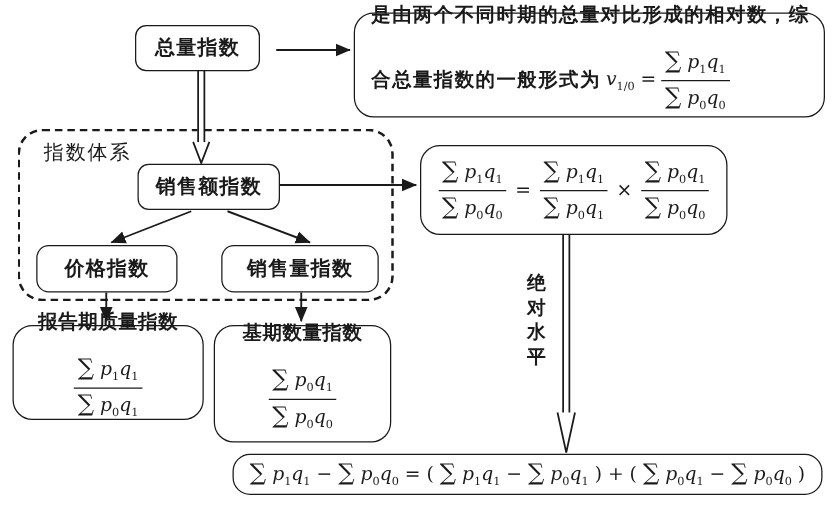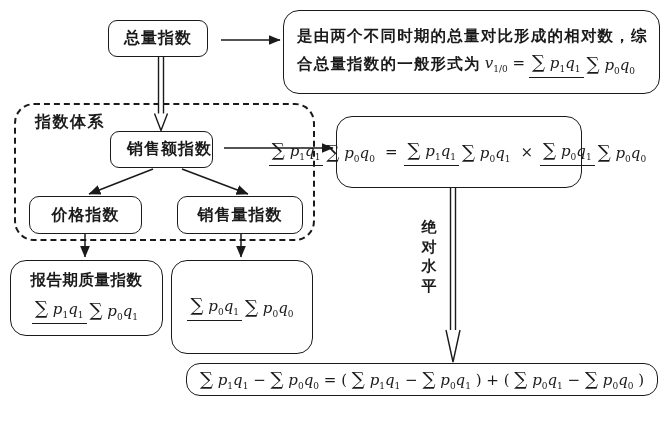--- a/index.html
+++ b/index.html
@@ -6,34 +6,34 @@
   .stage{
     position:relative;width:670px;height:424px;background:#ffffff;
     font-family:"Liberation Sans",sans-serif;color:#1a1a1a;overflow:hidden;
   }
   
   .gbox{
     position:absolute;left:14px;top:103px;width:301px;height:138px;
     border:2.4px dashed #1a1a1a;border-radius:20px;box-sizing:border-box;z-index:1;
   }
   .glabel{
-    position:absolute;left:19px;top:7px;font-weight:700;font-size:16px;
+    position:absolute;left:19px;top:7px;font-weight:400;font-size:16px;
     letter-spacing:1.5px;white-space:nowrap;
   }
   
   .arrows{position:absolute;left:0;top:0;z-index:2;pointer-events:none;}
   
   .node{
     position:absolute;background:#fff;border:1.5px solid #1a1a1a;
     display:flex;align-items:center;justify-content:center;
     box-sizing:border-box;z-index:3;
   }
   .cnlabel{font-weight:700;letter-spacing:1px;white-space:nowrap;}
   .b-total{left:108px;top:20px;width:100px;height:37px;border-radius:9px;font-size:16px;}
-  .b-sales{left:110px;top:131px;width:103px;height:37px;border-radius:9px;font-size:16px;justify-content:flex-end;}
+  .b-sales{left:110px;top:131px;width:114px;height:37px;border-radius:9px;font-size:16px;}
   .b-price{left:29px;top:196px;width:113px;height:38px;border-radius:10px;font-size:16px;}
   .b-volume{left:177px;top:196px;width:126px;height:38px;border-radius:10px;font-size:16px;}
   .b-def{
     left:283px;top:10px;width:377px;height:84px;border-radius:16px;
     flex-direction:column;align-items:flex-start;justify-content:center;
     padding:2px 13px;font-size:15.5px;font-weight:700;
   }
   .defl1{letter-spacing:1.2px;line-height:24px;white-space:nowrap;}
   .defl2{display:flex;align-items:center;letter-spacing:1.2px;white-space:nowrap;}
   .b-eq{left:336px;top:116px;width:246px;height:72px;border-radius:16px;}
@@ -49,21 +49,21 @@
     word-break:break-all;text-align:center;
   }
   
   .math{
     font-family:"DejaVu Serif",serif;font-weight:400;letter-spacing:0;
     font-size:15px;white-space:nowrap;
   }
   .math i{font-style:italic;}
   .math .sum{font-style:normal;font-size:1.22em;}
   .math sub{font-size:0.60em;}
-  .frac{display:inline-flex;align-items:center;margin:2px 2px;line-height:1.3;vertical-align:middle;}
+  .frac{display:inline-flex;flex-direction:column;align-items:center;margin:12px 2px;line-height:1.3;vertical-align:middle;}
   .fnum{border-bottom:1.4px solid #1a1a1a;padding:0 3px 1px;}
   .fden{padding:1px 3px 0;}
   .op{font-family:"DejaVu Serif",serif;font-size:15px;padding:0 1px;}
   .defl2 .math{margin-left:4px;}
 </style>
 </head>
 <body>
 
 <div class="stage">
 
@@ -148,20 +148,21 @@
 
   <div class="node b-quality">
     <span class="boxtitle">报告期质量指数</span>
     <span class="frac math">
       <span class="fnum"><span class="sum">∑</span> <i>p</i><sub>1</sub><i>q</i><sub>1</sub></span>
       <span class="fden"><span class="sum">∑</span> <i>p</i><sub>0</sub><i>q</i><sub>1</sub></span>
     </span>
   </div>
 
   <div class="node b-quantity">
+    <span class="boxtitle">基期数量指数</span>
     <span class="frac math">
       <span class="fnum"><span class="sum">∑</span> <i>p</i><sub>0</sub><i>q</i><sub>1</sub></span>
       <span class="fden"><span class="sum">∑</span> <i>p</i><sub>0</sub><i>q</i><sub>0</sub></span>
     </span>
   </div>
 
   <div class="node b-bottom">
     <span class="math"><span class="sum">∑</span> <i>p</i><sub>1</sub><i>q</i><sub>1</sub> − <span class="sum">∑</span> <i>p</i><sub>0</sub><i>q</i><sub>0</sub> = ( <span class="sum">∑</span> <i>p</i><sub>1</sub><i>q</i><sub>1</sub> − <span class="sum">∑</span> <i>p</i><sub>0</sub><i>q</i><sub>1</sub> ) + ( <span class="sum">∑</span> <i>p</i><sub>0</sub><i>q</i><sub>1</sub> − <span class="sum">∑</span> <i>p</i><sub>0</sub><i>q</i><sub>0</sub> )</span>
   </div>
 

